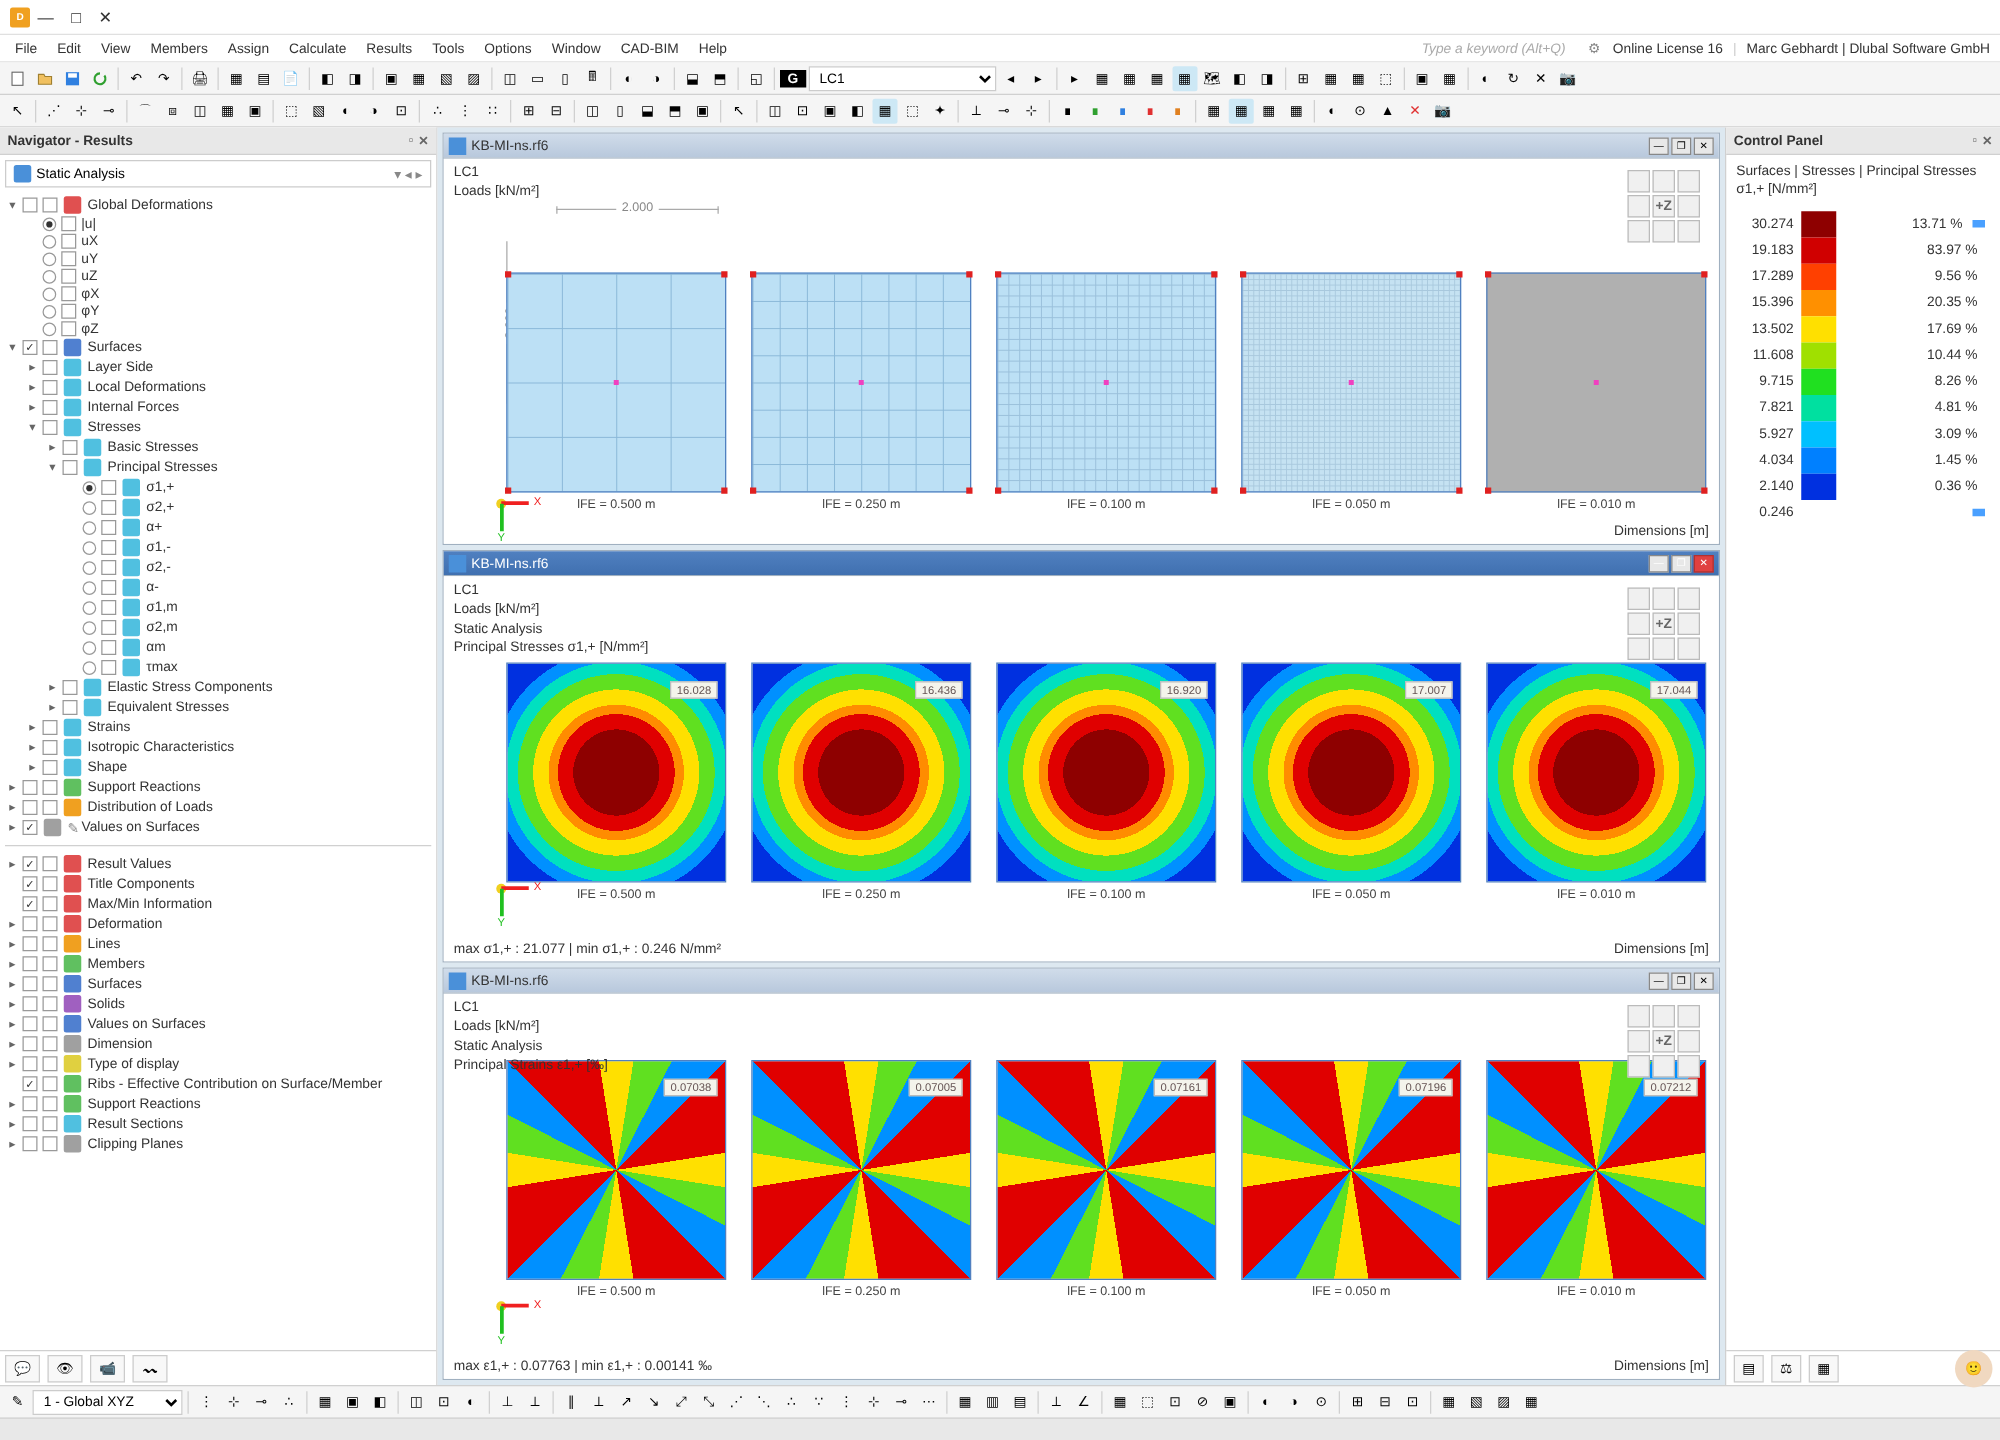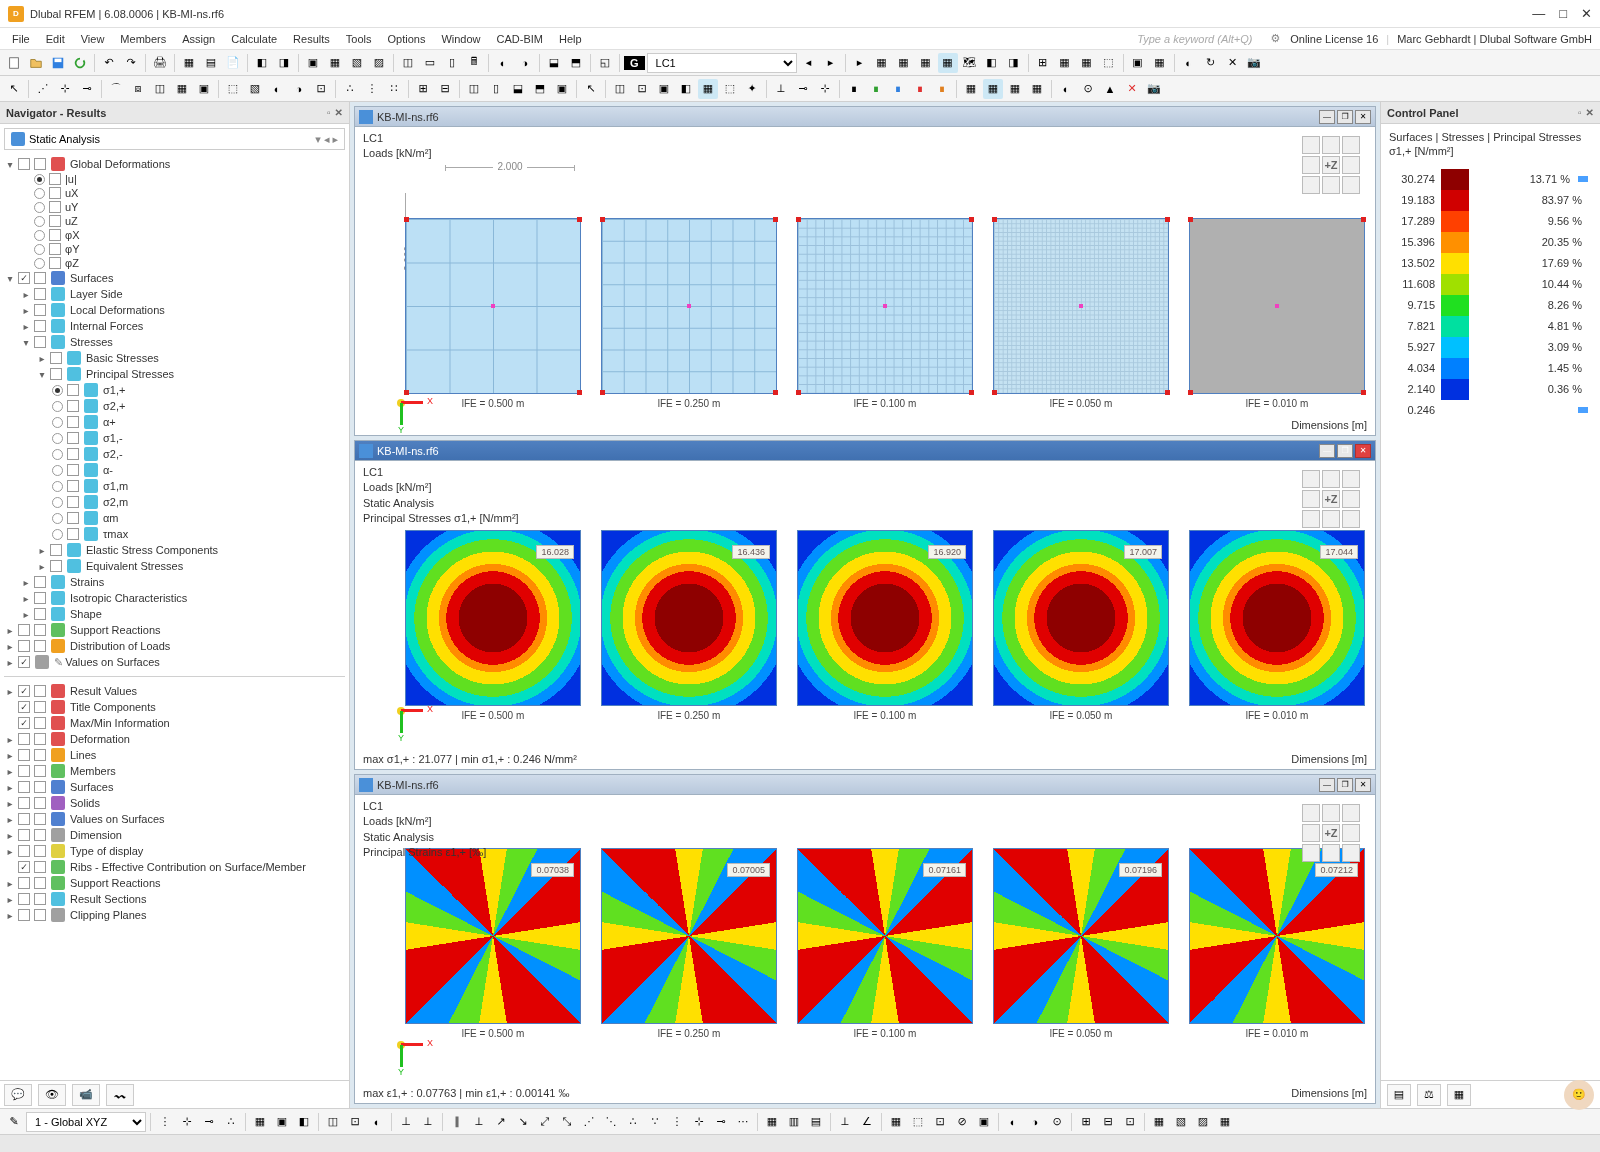--- a/index.html
+++ b/index.html
@@ -24,21 +24,21 @@
 .nav-panel { width:350px; border-right:1px solid #d0d0d0; display:flex; flex-direction:column; background:#fff; }
 .panel-header { height:22px; background:#e8e8e8; border-bottom:1px solid #d0d0d0; display:flex; align-items:center; padding:0 6px; font-weight:bold; color:#333; }
 .panel-header .ph-btns { margin-left:auto; display:flex; gap:4px; }
 .panel-header .ph-btns span { cursor:pointer; font-size:10px; color:#666; }
 .static-select { margin:4px; padding:3px 6px; border:1px solid #ccc; background:#fff; display:flex; align-items:center; }
 .static-select .ico { width:14px; height:14px; background:#4a90d9; margin-right:4px; border-radius:2px; }
 .tree { flex:1; overflow-y:auto; padding:2px 0; }
 .tree-sep { height:1px; background:#d0d0d0; margin:6px 4px; }
 .tree-item { display:flex; align-items:center; padding:1px 0 1px 4px; cursor:pointer; white-space:nowrap; }
 .tree-item.l0 { padding-left:4px; } .tree-item.l1 { padding-left:20px; } .tree-item.l2 { padding-left:36px; }
-.tree-item.l3 { padding-left:38px; }
+.tree-item.l3 { padding-left:52px; }
 .tree-item .expand { width:12px; text-align:center; color:#666; font-size:10px; }
 .tree-item .cb { width:12px; height:12px; border:1px solid #999; margin:0 2px; background:#fff; display:flex; align-items:center; justify-content:center; font-size:9px; color:#333; }
 .tree-item .cb.checked::after { content:'✓'; }
 .tree-item .radio { width:11px; height:11px; border:1px solid #999; border-radius:50%; margin:0 2px; display:flex; align-items:center; justify-content:center; }
 .tree-item .radio.sel::after { content:''; width:5px; height:5px; background:#333; border-radius:50%; }
 .tree-item .ico { width:14px; height:14px; margin:0 3px; display:flex; align-items:center; justify-content:center; border-radius:2px; }
 .tree-item .ico.red { background:#e05050; } .tree-item .ico.blue { background:#5080d0; } .tree-item .ico.cyan { background:#50c0e0; }
 .tree-item .ico.green { background:#60c060; } .tree-item .ico.orange { background:#f0a020; } .tree-item .ico.gray { background:#a0a0a0; }
 .tree-item .ico.yellow { background:#e0d040; } .tree-item .ico.purple { background:#a060c0; }
 .tree-item .label { padding-left:2px; color:#333; }
@@ -114,21 +114,20 @@
 .bottom-toolbar { height:26px; background:#f5f5f5; border-top:1px solid #d0d0d0; display:flex; align-items:center; padding:0 4px; gap:2px; }
 .coord-sel { height:20px; border:1px solid #ccc; padding:0 4px; background:#fff; min-width:120px; }
 .statusbar { height:32px; background:#e8e8e8; border-top:1px solid #d0d0d0; display:flex; align-items:flex-end; padding:0 8px; font-size:10px; color:#555; }
 .statusbar .sfill { flex:1; } .statusbar .sitem { padding:0 14px; border-left:1px solid #ccc; }
 </style>
 </head>
 <body>
 
 <div class="titlebar">
   <div class="logo">D</div>
-  <div class="title">Dlubal RFEM | 6.08.0006 | KB-MI-ns.rf6</div>
   <div class="winbtns">
     <span>—</span>
     <span>□</span>
     <span>✕</span>
   </div>
 </div>
 
 <div class="menubar">
   <span class="menu">File</span>
   <span class="menu">Edit</span>

